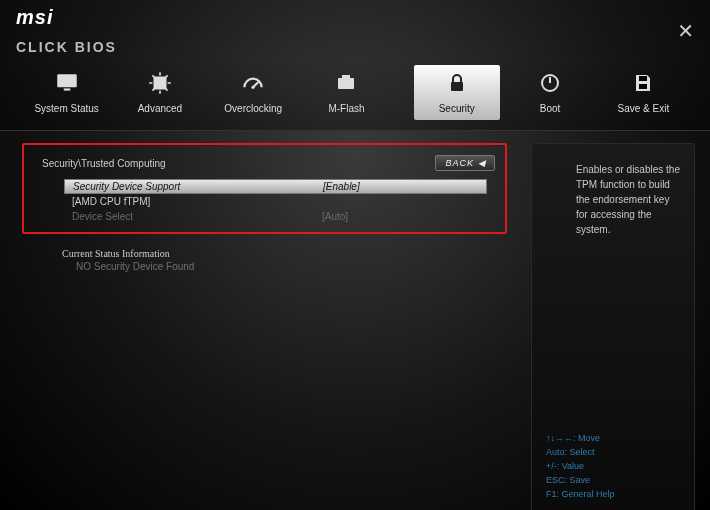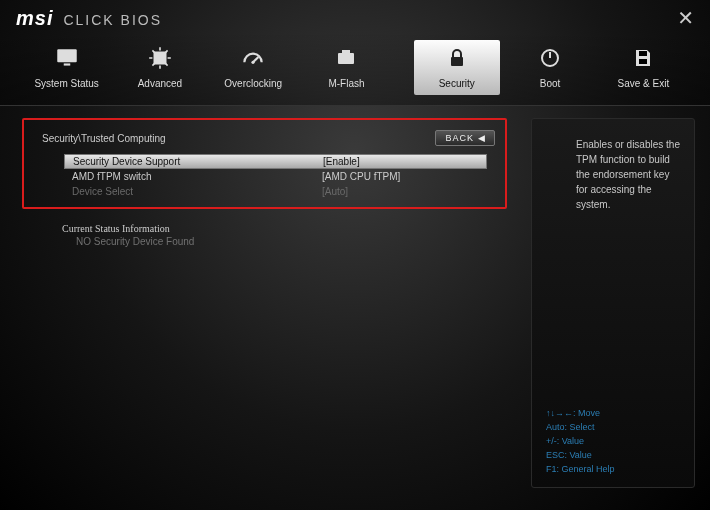--- a/index.html
+++ b/index.html
@@ -9,23 +9,23 @@
     font-family: Verdana, Geneva, sans-serif;
     color: #ddd;
     font-size: 11px;
     overflow: hidden;
     position: relative;
   }
   .topbar {
     display: flex; align-items: center; justify-content: space-between;
     padding: 6px 16px 2px 16px;
   }
-  .brand { display: flex; align-items: baseline; gap: 10px; color: #eee; }
+  .brand { display: flex; align-items: baseline; gap: 10px; color: #eee; flex-direction: column; }
   .brand-msi { font-weight: 900; font-style: italic; font-size: 20px; letter-spacing: 1px; color: #fff; }
-  .brand-title { font-size: 14px; letter-spacing: 2px; color: #bbb; font-weight: 400; }
+  .brand-title { font-size: 14px; letter-spacing: 2px; color: #bbb; font-weight: 700; }
   .close-btn { color: #ccc; font-size: 20px; cursor: pointer; }
   .nav {
     display: flex; justify-content: space-around; align-items: flex-end;
     padding: 8px 20px 10px 20px;
     border-bottom: 1px solid #333;
     background: linear-gradient(to bottom, rgba(0,0,0,0.0), rgba(0,0,0,0.35));
   }
   .nav-item {
     width: 86px; color: #ddd;
     display: flex; flex-direction: column; align-items: center; gap: 6px;
@@ -70,33 +70,35 @@
     display:flex; justify-content: space-between; align-items:center;
     padding: 10px 10px 8px 18px;
     color: #ccc; font-size: 10px;
   }
   .back-btn {
     background: linear-gradient(to bottom,#555,#2a2a2a);
     border: 1px solid #777; border-radius: 2px;
     padding: 2px 8px 2px 10px; color: #eee; font-size: 9px;
     display:flex; align-items:center; gap:4px;
     letter-spacing: 1px;
+    font-style: italic;
   }
   .back-btn .arrow { font-size: 9px; }
   .settings { padding: 0 18px 0 40px; }
   .row {
     display:flex; font-size: 10px; color: #ccc;
     padding: 2px 0 2px 8px;
   }
   .row .label { width: 250px; }
   .row .value { }
   .row.selected {
     background: linear-gradient(to bottom, #e9e9e9, #a9a9a9);
     color: #111; border: 1px solid #777;
     padding: 1px 0 1px 8px;
+    font-style: italic;
   }
   .row.disabled { color: #6a6a6a; }
   .status-block { padding: 14px 18px 0 40px; }
   .status-head { color: #ccc; font-size: 10px; font-family: Liberation Serif, serif; }
   .status-line { color: #707070; font-size: 10px; padding: 2px 0 0 14px; }
 </style>
 </head>
 <body>
 
 <div class="topbar">
@@ -184,38 +186,37 @@
           <span>BACK</span>
           <span class="arrow">◀</span>
         </div>
       </div>
       <div class="settings">
         <div class="row selected">
           <span class="label">Security Device Support</span>
           <span class="value">[Enable]</span>
         </div>
         <div class="row">
-          <span class="label">AMD fTPM switch</span>
           <span class="value">[AMD CPU fTPM]</span>
         </div>
         <div class="row disabled">
           <span class="label">Device Select</span>
           <span class="value">[Auto]</span>
         </div>
       </div>
     </div>
     <div class="status-block">
       <div class="status-head">Current Status Information</div>
       <div class="status-line">NO Security Device Found</div>
     </div>
   </div>
 
   <div class="right-panel">
     <div class="help-text">Enables or disables the TPM function to build the endorsement key for accessing the system.</div>
     <div class="hints">
       <div>↑↓→←: Move</div>
       <div>Auto: Select</div>
       <div>+/-: Value</div>
-      <div>ESC: Value</div>
+      <div>ESC: Save</div>
       <div>F1: General Help</div>
     </div>
   </div>
 </div>
 
 </body></html>

